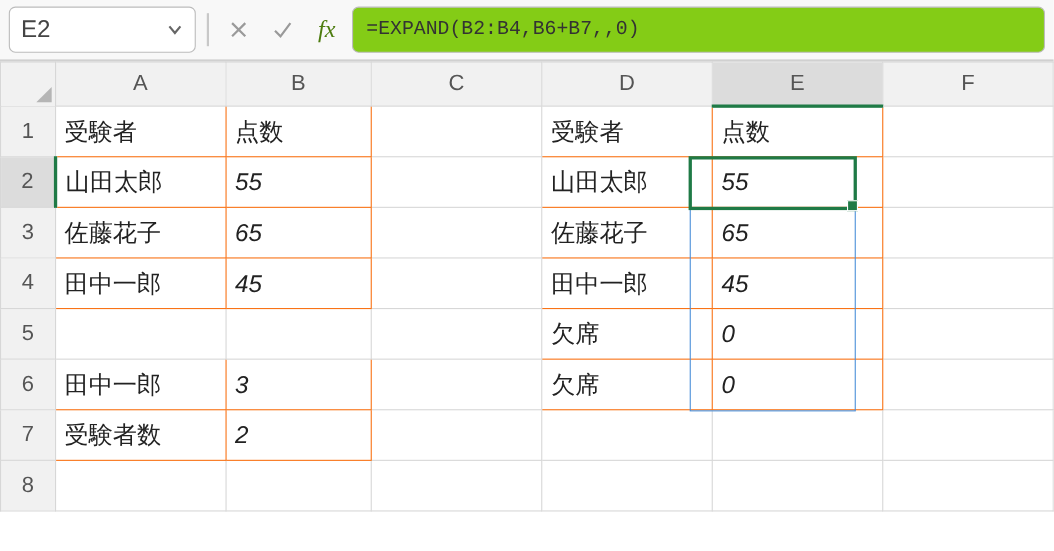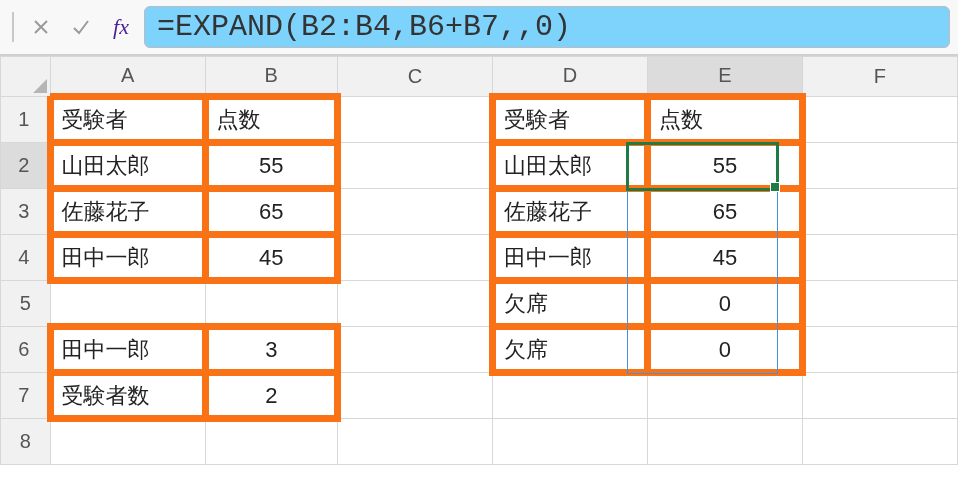--- a/index.html
+++ b/index.html
@@ -40,30 +40,30 @@
     width: 2px; height: 30px;
     background: #c8c8c8;
     margin: 0 4px;
   }
   .fb-btn {
     width: 34px; height: 34px;
     display:flex; align-items:center; justify-content:center;
     color:#9a9a9a;
     border-radius:4px;
   }
-  .fb-btn.fx { font-style: italic; font-family: "Times New Roman", serif; font-size: 22px; color:#4c1d95;}
+  .fb-btn.fx { font-style: italic; font-family: "Times New Roman", serif; font-size: 22px; color:#4d7c0f;}
   .formula-input {
     flex: 1;
     height: 42px;
-    background:#7dd3fc;
+    background:#84cc16;
     border:1px solid #bcbcbc;
     border-radius:6px;
     padding: 0 12px;
     display:flex; align-items:center;
-    font-size: 30px;
+    font-size: 18px;
     color:#333;
     font-family: Consolas, "Courier New", monospace;
   }
 
   
   .sheet {
     position: relative;
     width: 958px;
   }
   table.grid {
@@ -99,24 +99,24 @@
     font-size: 20px;
   }
   .grid thead th.sel {
     background: #dcdcdc;
     border-bottom: 3px solid #1f7a46;
   }
   .grid tbody th.rowhdr.sel {
     background: #dcdcdc;
     border-right: 3px solid #1f7a46;
   }
-  .grid td.num { text-align: center; }
+  .grid td.num { text-align: left; font-style: italic; }
   .grid td.txt { text-align: left; }
   
-  .grid td.db { border: 7px solid #f97316; }
+  .grid td.db { border: 1px solid #f97316; }
 
   
   th.corner {
     position: relative;
     background:#f1f1f1;
   }
   th.corner::after {
     content:"";
     position:absolute;
     right:3px; bottom:3px;
@@ -149,20 +149,28 @@
 
   
   col.ch  { width: 48px; }
   col.cw  { width: 150px; }
   col.cwB { width: 128px; }
 </style>
 </head>
 <body>
 
 <div class="formula-bar">
+  <div class="name-box">
+    <span class="txt">E2</span>
+    <span class="caret">
+      <svg width="16" height="16" viewBox="0 0 16 16">
+          <path d="M3 5l5 6 5-6" fill="none" stroke="#666" stroke-width="2"></path>
+        </svg>
+    </span>
+  </div>
   <div class="fb-sep"></div>
   <div class="fb-btn">
     <svg width="18" height="18" viewBox="0 0 18 18">
         <path d="M3 3l12 12M15 3L3 15" stroke="#9a9a9a" stroke-width="2" fill="none"></path>
       </svg>
   </div>
   <div class="fb-btn">
     <svg width="20" height="20" viewBox="0 0 20 20">
         <path d="M3 11l5 5L17 4" stroke="#9a9a9a" stroke-width="2" fill="none"></path>
       </svg>

